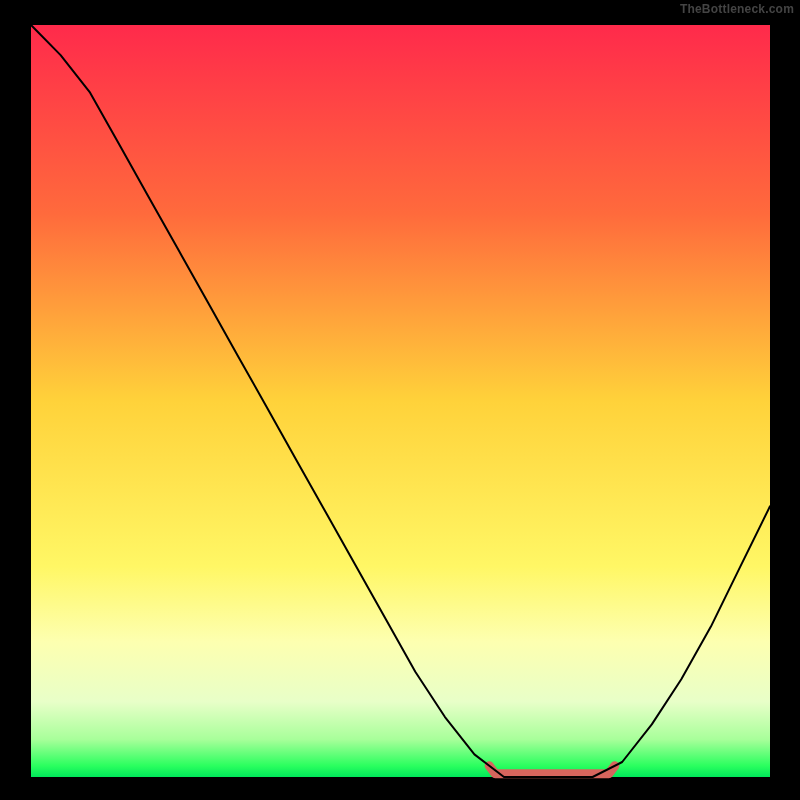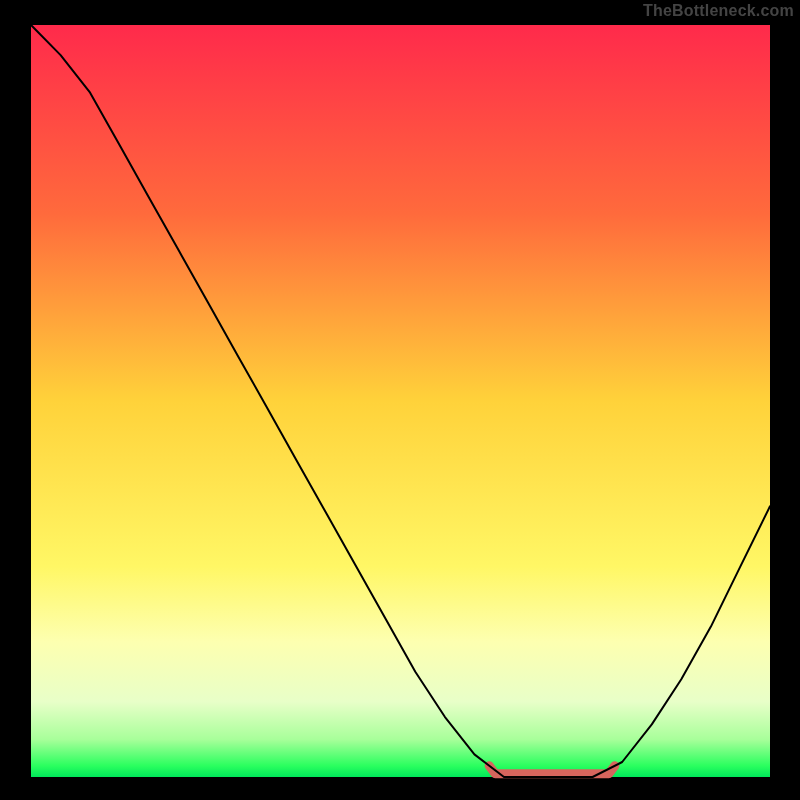--- a/index.html
+++ b/index.html
@@ -15,21 +15,21 @@
     position: relative;
     width: 800px;
     height: 800px;
     background: #000;
   }
   .watermark {
     position: absolute;
     top: 2px;
     right: 6px;
     color: #444;
-    font-size: 16px;
+    font-size: 12px;
     font-weight: bold;
     letter-spacing: 0.2px;
     z-index: 10;
   }
   svg {
     display: block;
   }
 </style>
 </head>
 <body>

